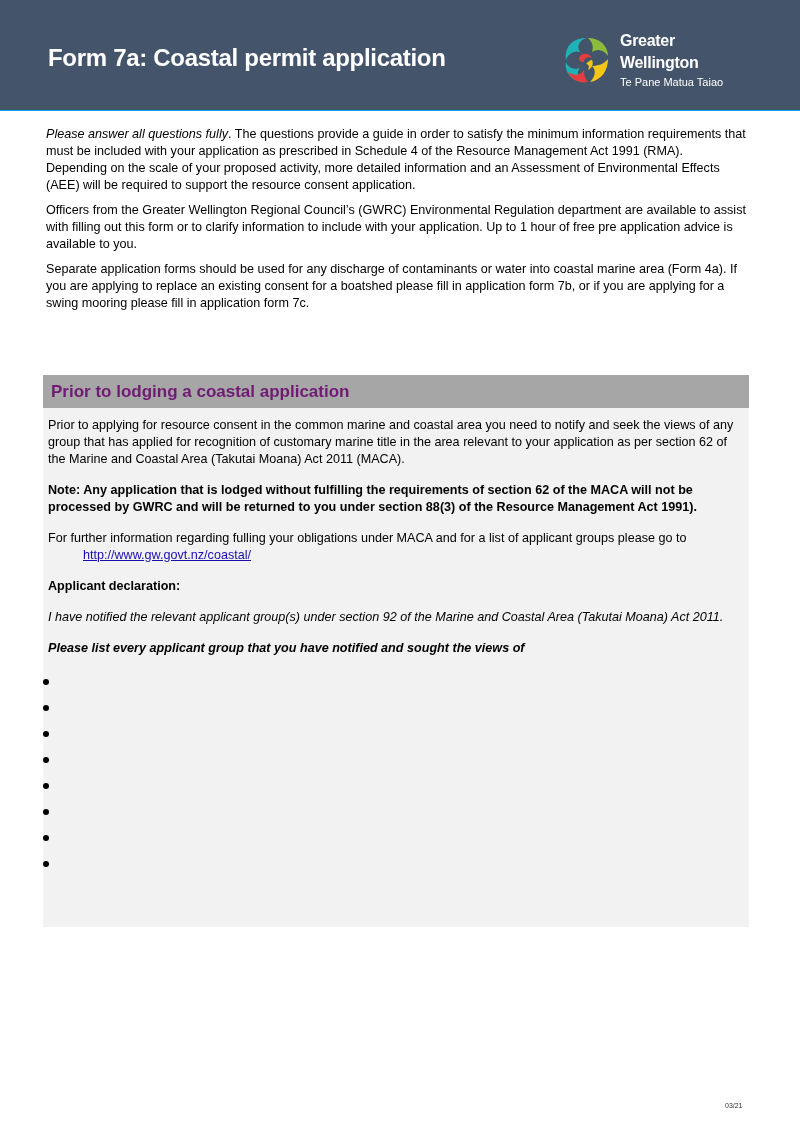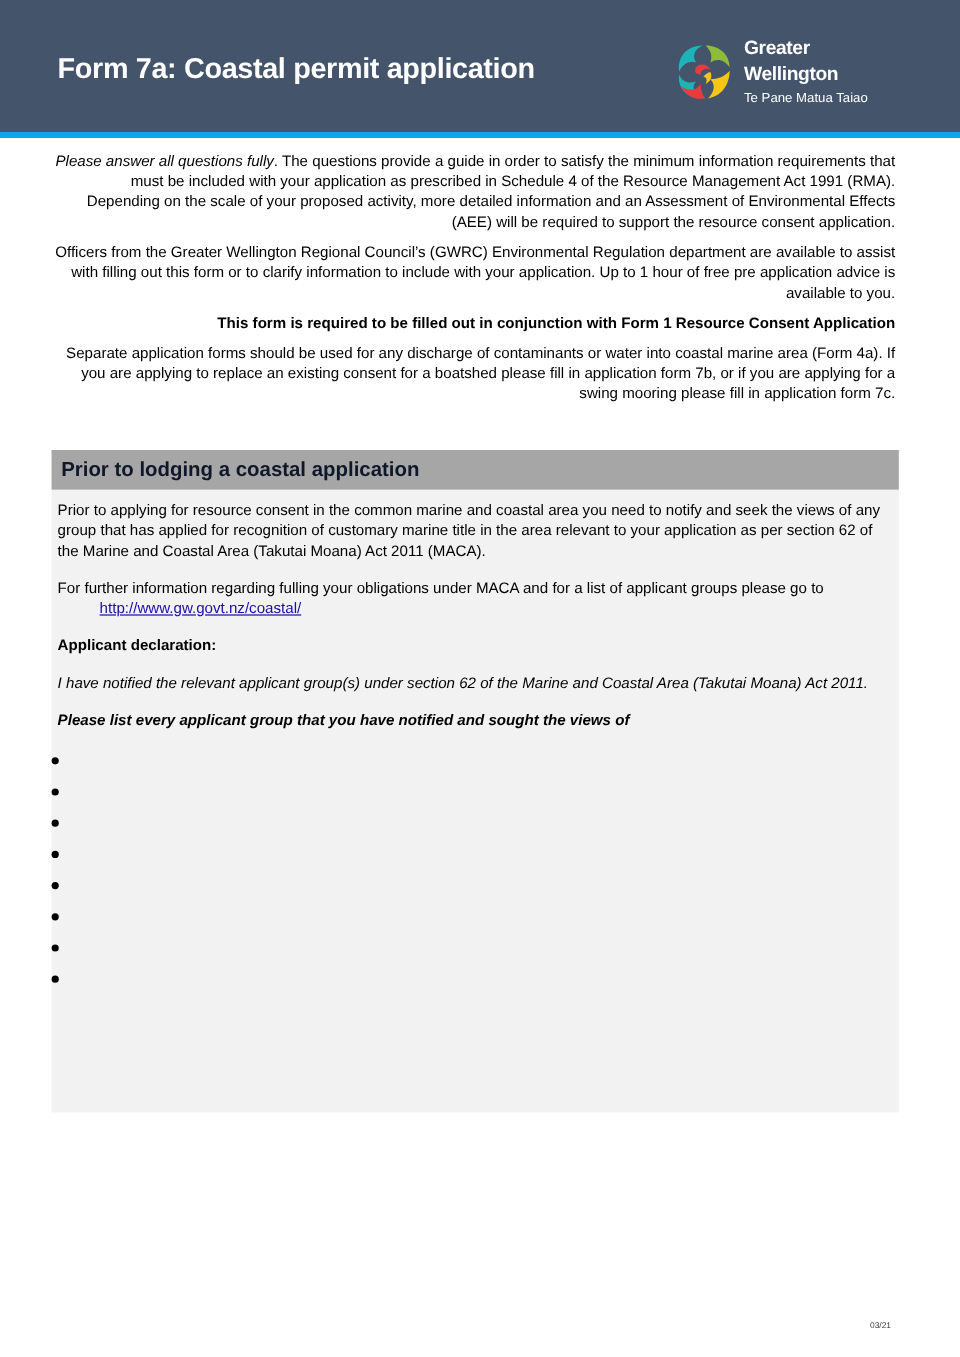--- a/index.html
+++ b/index.html
@@ -3,50 +3,50 @@
 <meta charset="utf-8">
 <style>
   html, body { margin: 0; padding: 0; }
   body {
     width: 800px; height: 1131px; position: relative; background: #ffffff;
     font-family: "Liberation Sans", sans-serif; color: #000;
     overflow: hidden;
   }
   .header {
     position: absolute; left: 0; top: 0; width: 800px; height: 110px;
-    background: #44546a; border-bottom: 5px solid #0ea5e9;
+    background: #44546a; border-bottom: 1px solid #0ea5e9;
   }
   .header-title {
     position: absolute; left: 48px; top: 44px; color: #fff;
     font-size: 24px; font-weight: bold; letter-spacing: -0.3px;
     font-family: "Liberation Sans", sans-serif;
   }
   .logo { position: absolute; left: 558px; top: 30px; width: 180px; height: 62px; }
   .logo svg { position: absolute; left: 0; top: 2px; }
   .logo-name {
     position: absolute; left: 62px; top: 0; color: #fff; font-weight: bold;
     font-size: 16px; line-height: 22px; letter-spacing: -0.3px;
   }
   .logo-sub {
     position: absolute; left: 62px; top: 46px; color: #fff; font-weight: normal;
     font-size: 11px; white-space: nowrap;
   }
-  .content { position: absolute; left: 46px; top: 126px; width: 700px; font-size: 12.6px; line-height: 17px; text-align: right; }
+  .content { position: absolute; left: 46px; top: 126px; width: 700px; font-size: 12.6px; line-height: 17px; }
   .content p { margin: 0 0 8px 0; }
   .italic { font-style: italic; }
   .bold { font-weight: bold; }
   .panel {
     position: absolute; left: 43px; top: 375px; width: 706px; height: 552px;
     background: #f2f2f2;
   }
   .panel-head {
     height: 33px; background: #a6a6a6; position: relative;
   }
   .panel-head span {
-    position: absolute; left: 8px; top: 7px; font-size: 17px; font-weight: bold; color: #0f172a;
+    position: absolute; left: 8px; top: 7px; font-size: 17px; font-weight: bold; color: #701a75;
   }
   .panel-body { position: absolute; left: 5px; top: 42px; width: 690px; font-size: 12.6px; line-height: 17px; }
   .panel-body p { margin: 0 0 14px 0; }
   .link { color: #1a0dab; text-decoration: underline; cursor: pointer; padding-left: 35px; }
   .checks { display: flex; align-items: center; height: 24px; margin: -2px 0 0 -5px; }
   .checkbox {
     width: 22px; height: 22px; border: 1.5px solid #000; background: #fff; box-sizing: border-box;
     cursor: pointer;
   }
   .check-label { margin: 0 14px 0 4px; font-size: 12.6px; }
@@ -77,36 +77,36 @@
       <div>Greater</div>
       <div>Wellington</div>
     </div>
     <div class="logo-sub">Te Pane Matua Taiao</div>
   </div>
 </div>
 
 <div class="content">
   <p><span class="italic">Please answer all questions fully</span><span>. The questions provide a guide in order to satisfy the minimum information requirements that must be included with your application as prescribed in Schedule 4 of the Resource Management Act 1991 (RMA). Depending on the scale of your proposed activity, more detailed information and an Assessment of Environmental Effects (AEE) will be required to support the resource consent application.</span></p>
   <p>Officers from the Greater Wellington Regional Council’s (GWRC) Environmental Regulation department are available to assist with filling out this form or to clarify information to include with your application. Up to 1 hour of free pre application advice is available to you.</p>
-  <p class="bold">This form is required to be filled out in conjunction with Form 1 Resource Consent Application</p>
   <p>Separate application forms should be used for any discharge of contaminants or water into coastal marine area (Form 4a). If you are applying to replace an existing consent for a boatshed please fill in application form 7b, or if you are applying for a swing mooring please fill in application form 7c.</p>
 </div>
 
 <div class="panel">
   <div class="panel-head">
     <span>Prior to lodging a coastal application</span>
   </div>
   <div class="panel-body">
     <p>Prior to applying for resource consent in the common marine and coastal area you need to notify and seek the views of any group that has applied for recognition of customary marine title in the area relevant to your application as per section 62 of the Marine and Coastal Area (Takutai Moana) Act 2011 (MACA).</p>
+    <p class="bold">Note: Any application that is lodged without fulfilling the requirements of section 62 of the MACA will not be processed by GWRC and will be returned to you under section 88(3) of the Resource Management Act 1991).</p>
     <p>
       <span>For further information regarding fulling your obligations under MACA and for a list of applicant groups please go to</span><br>
       <a class="link">http://www.gw.govt.nz/coastal/</a>
     </p>
     <p class="bold">Applicant declaration:</p>
-    <p class="italic">I have notified the relevant applicant group(s) under section 62 of the Marine and Coastal Area (Takutai Moana) Act 2011.</p>
+    <p class="italic">I have notified the relevant applicant group(s) under section 92 of the Marine and Coastal Area (Takutai Moana) Act 2011.</p>
     <p class="bold italic" style="margin-top:14px;">Please list every applicant group that you have notified and sought the views of</p>
     <ul class="bullets">
       <li>
           <span class="dot"></span>
           <span class="fill"></span>
         </li>
       <li>
           <span class="dot"></span>
           <span class="fill"></span>
         </li>

